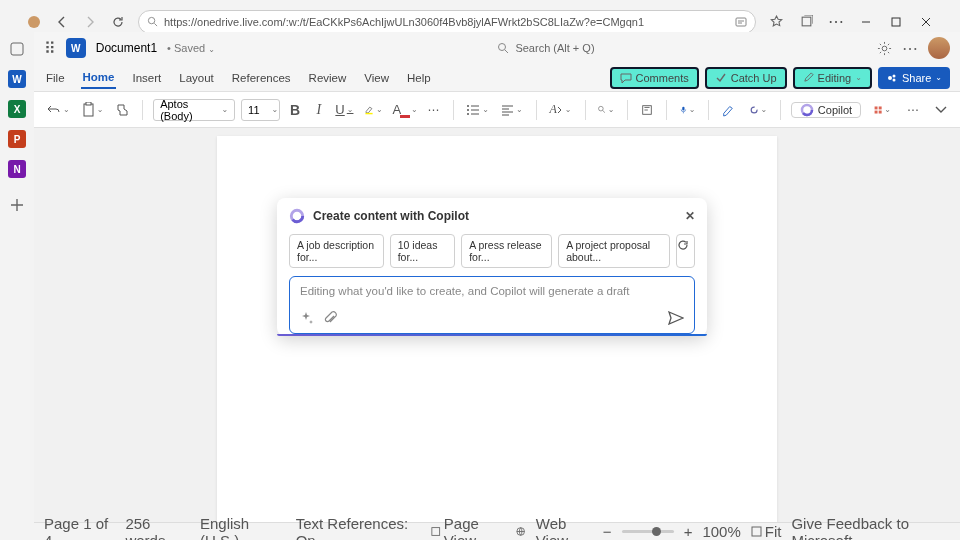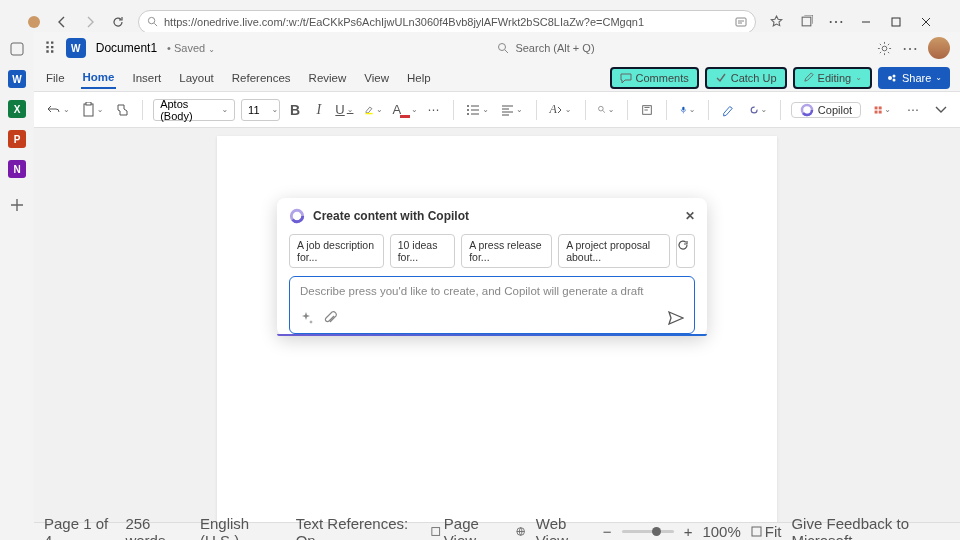--- a/index.html
+++ b/index.html
@@ -398,21 +398,21 @@
           <span class="sug">10 ideas for...</span>
           <span class="sug">A press release for...</span>
           <span class="sug">A project proposal about...</span>
           <span class="sug ref">
               <svg width="12" height="12" viewBox="0 0 12 12">
                 <path d="M10 6a4 4 0 11-1.2-2.8M10 2v3H7" stroke="#555" stroke-width="1.2" fill="none"></path>
               </svg>
             </span>
         </div>
         <div class="cp-input">
-          <div class="ph">Describe press you'd like to create, and Copilot will generate a draft</div>
+          <div class="ph">Editing what you'd like to create, and Copilot will generate a draft</div>
           <div class="row2">
             <div class="left">
               <span>
                   <svg width="14" height="14" viewBox="0 0 14 14">
                     <path d="M6 1l1 3 3 1-3 1-1 3-1-3-3-1 3-1zM11 9l.5 1.5L13 11l-1.5.5L11 13l-.5-1.5L9 11l1.5-.5z" fill="#888"></path>
                   </svg>
                 </span>
               <span>
                   <svg width="13" height="14" viewBox="0 0 13 14">
                     <path d="M10 5l-5 5a2 2 0 11-3-3l6-6a3 3 0 014 4l-6 6" stroke="#888" fill="none" stroke-width="1.2"></path>

